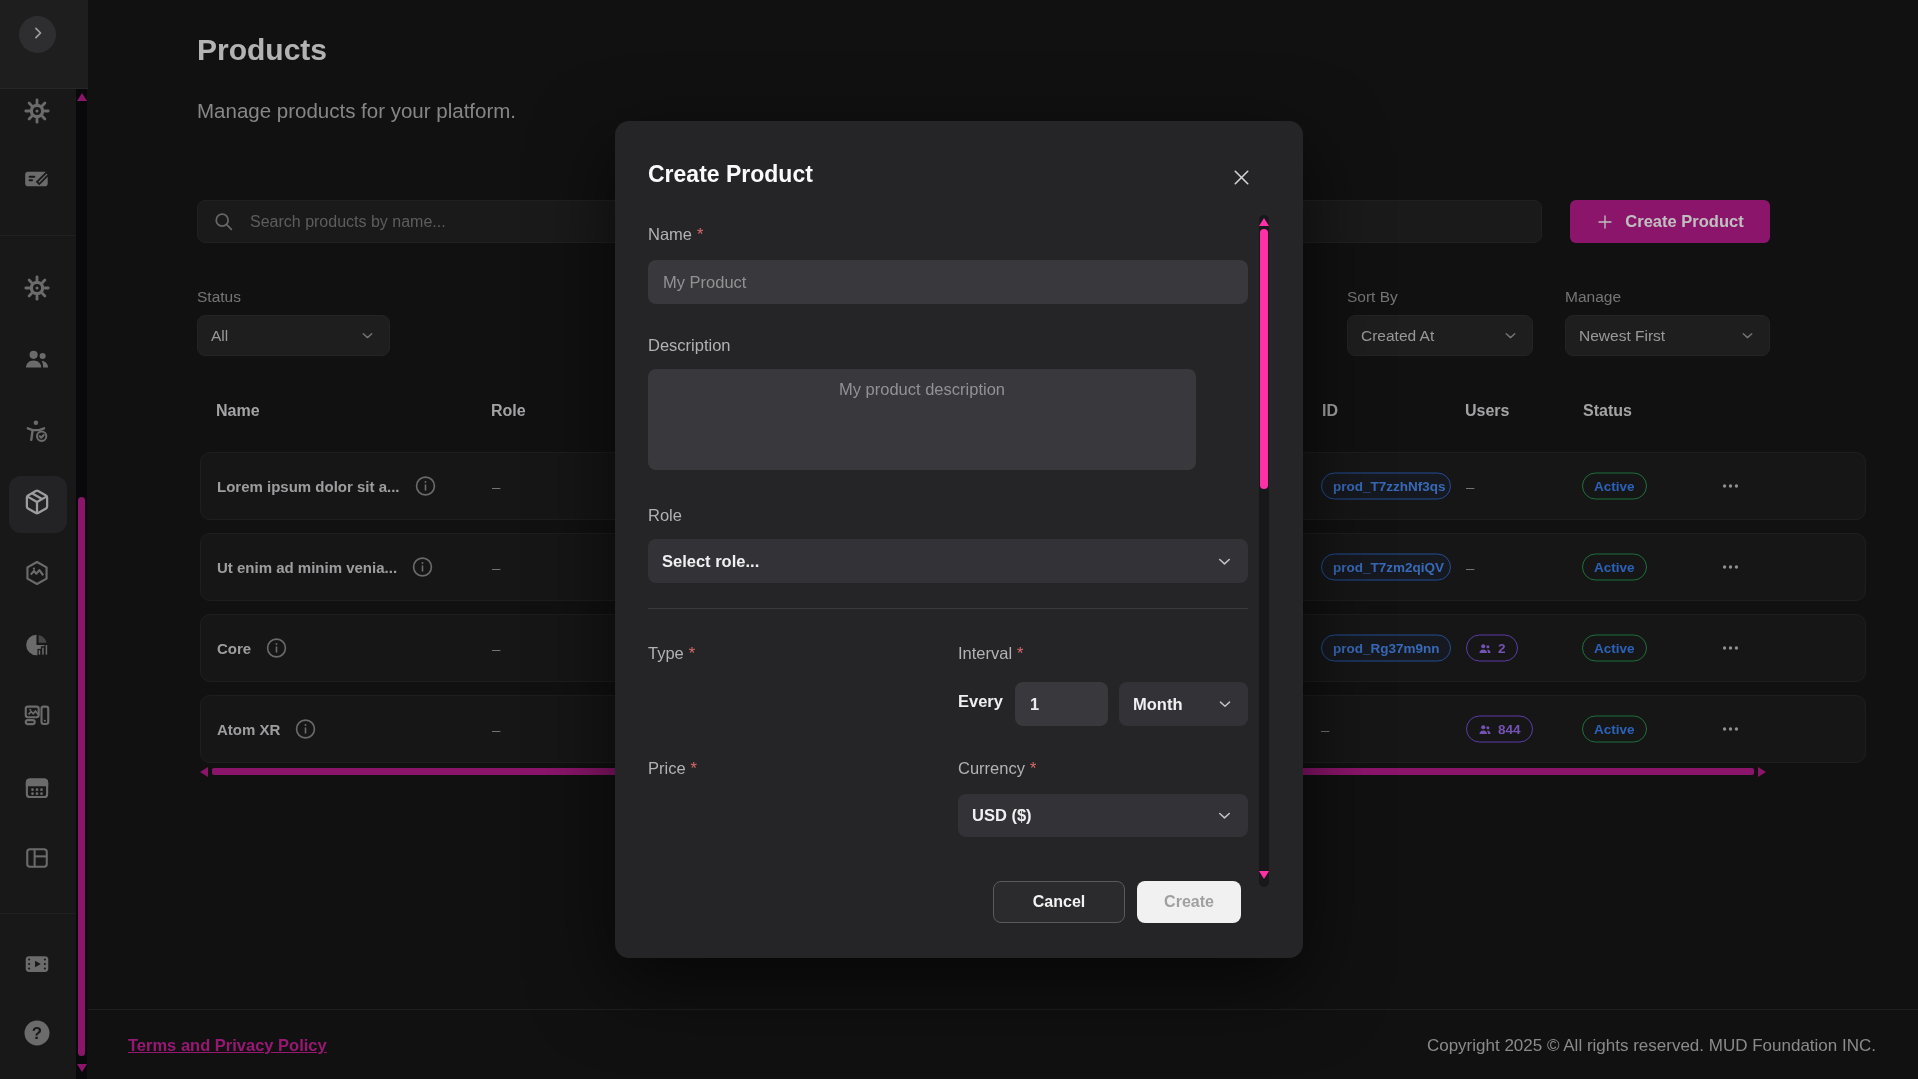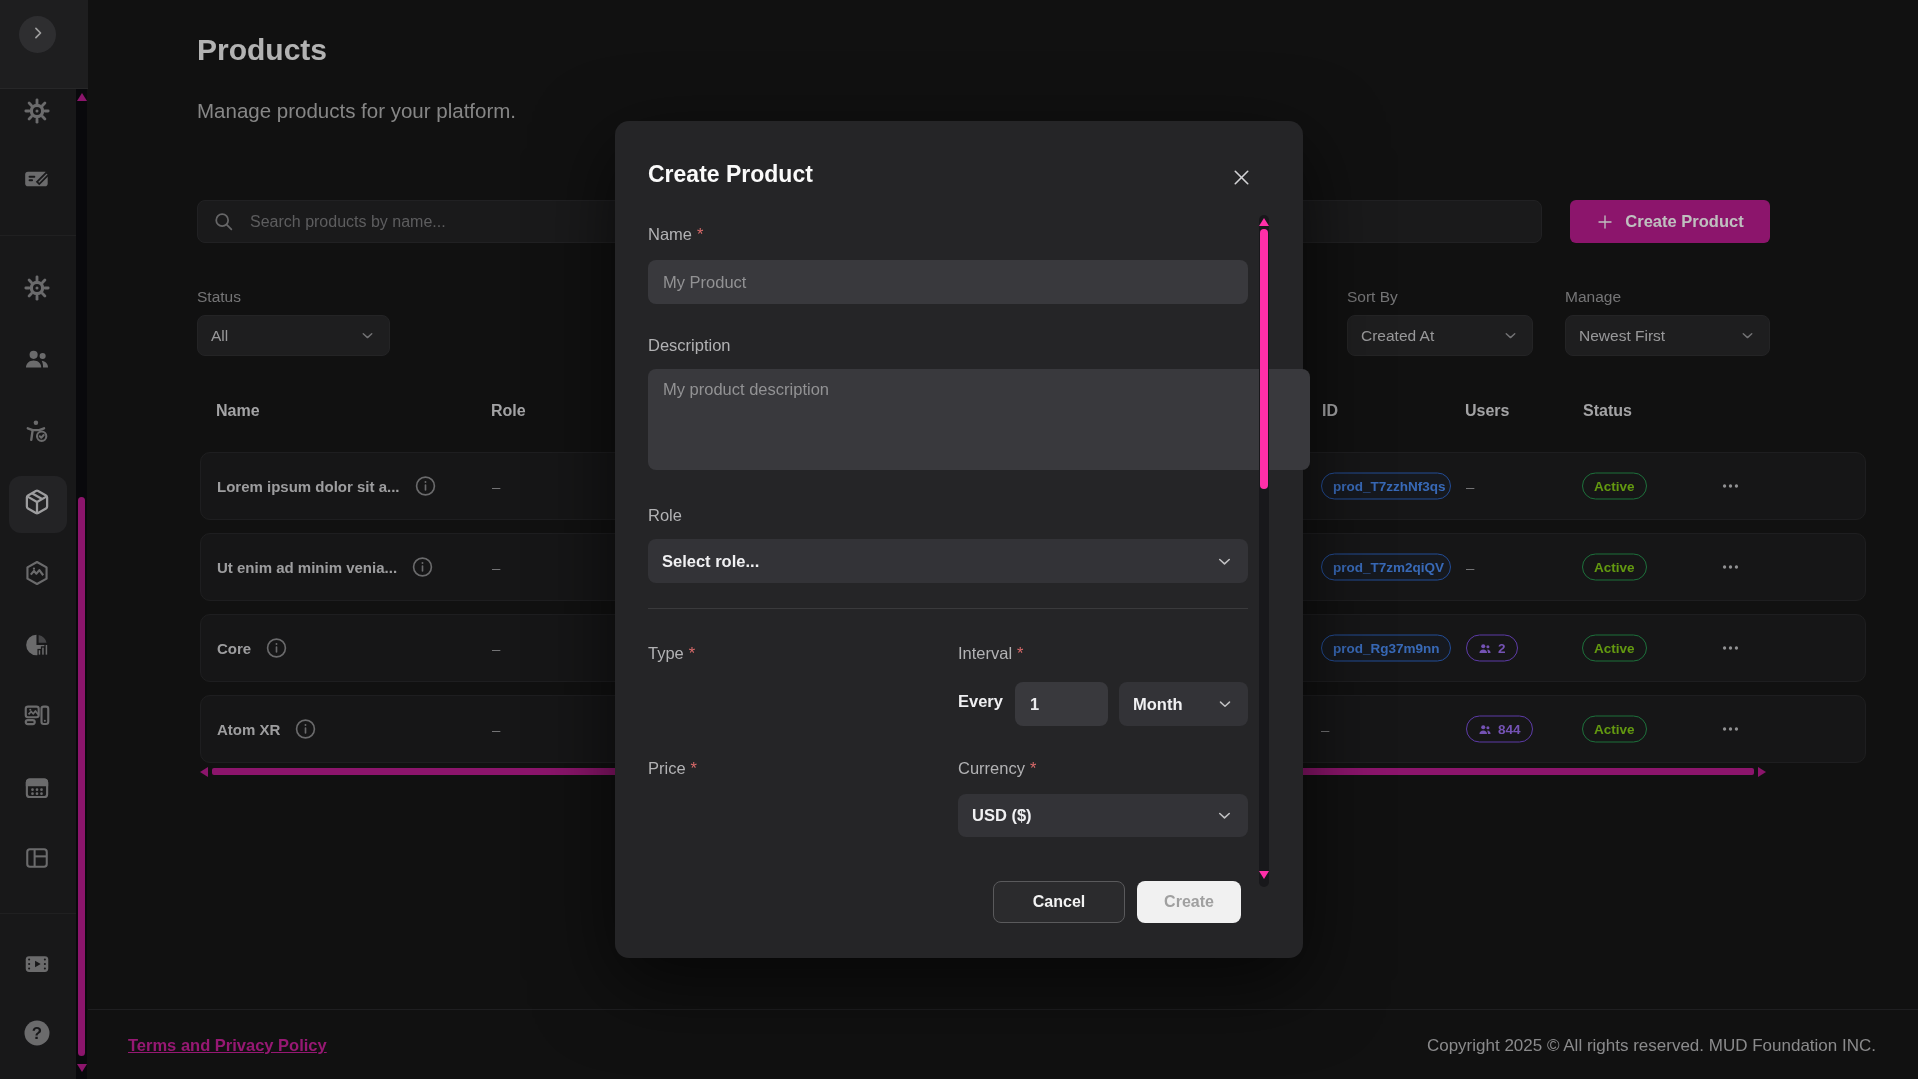--- a/index.html
+++ b/index.html
@@ -32,21 +32,21 @@
 .lbl{position:absolute;font-size:15.5px;color:#9c9c9e}
 .sel{position:absolute;display:flex;align-items:center;justify-content:space-between;background:#28282a;border:1px solid #303032;border-radius:8px;padding:0 13px;font-size:15.5px;color:#cbcbcd;cursor:pointer}
 .hdr{position:absolute;font-size:16px;font-weight:bold;color:#dadadc}
 .row{position:absolute;left:200px;width:1666px;height:68px;background:#1e1e1f;border:1px solid #29292b;border-radius:10px}
 .cell{position:absolute;top:50%;transform:translateY(-50%)}
 .cname{display:flex;align-items:center;gap:14px;font-size:15px;font-weight:bold;color:#d2d2d4}
 .dash{font-size:15px;color:#9a9a9c}
 .pill{display:inline-flex;align-items:center;gap:6px;height:27px;padding:0 11px;border-radius:14px;font-size:13.5px;font-weight:600;white-space:nowrap}
 .pill-id{color:#4b8df5;border:1.5px solid #2e66c9;max-width:130px;overflow:hidden;background:rgba(45,100,200,.07)}
 .pill-users{color:#9b6ef0;border:1.5px solid #7c4fe0}
-.pill-active{color:#84cc16;border:1.5px solid #27964f}
+.pill-active{color:#3b82f6;border:1.5px solid #27964f}
 .dots{cursor:pointer;display:flex}
 .hscroll{left:200px;top:767px;width:1566px;height:9px;display:flex;align-items:center;position:absolute}
 .hthumb{flex:1;height:7px;background:#bb1d90;border-radius:2px;margin:0 4px}
 .foot-div{left:88px;top:1009px;width:1830px;height:1px;background:#2a2a2c;position:absolute}
 .terms{left:128px;top:1036px;font-size:16.5px;font-weight:600;color:#c9219a;text-decoration:underline;position:absolute;cursor:pointer}
 .copyright{right:42px;top:1036px;font-size:17px;color:#b8b8ba;position:absolute}
 
 .backdrop{position:absolute;inset:0;background:rgba(0,0,0,.25);z-index:5}
 .modal{position:absolute;left:615px;top:121px;width:688px;height:837px;background:#252527;border-radius:14px;z-index:10;box-shadow:0 25px 80px rgba(0,0,0,.65)}
 .m-title{position:absolute;left:33px;top:40px;font-size:23px;font-weight:bold;color:#fafafa}
@@ -434,21 +434,21 @@
             <line x1="5.5" y1="5.5" x2="18.5" y2="18.5"></line>
             <line x1="18.5" y1="5.5" x2="5.5" y2="18.5"></line>
           </svg>
         </span>
       </div>
 
     <div class="mlbl" style="left:33px;top:104px"><span>Name</span><span class="req">*</span></div>
     <input class="inp" style="left: 33px; top: 139px; width: 600px; height: 44px;" placeholder="My Product">
 
     <div class="mlbl" style="left:33px;top:215px">Description</div>
-    <textarea class="inp" style="left: 33px; top: 248px; width: 662px; height: 101px;" placeholder="My product description"></textarea>
+    <textarea class="inp" style="left: 33px; top: 248px; width: 548px; height: 101px; text-align: center;" placeholder="My product description"></textarea>
 
     <div class="mlbl" style="left:33px;top:385px">Role</div>
     <div class="msel" style="left:33px;top:418px;width:600px;height:44px">
       <span>Select role...</span>
       <span style="display:flex">
           <svg width="19" height="19" viewBox="0 0 24 24" fill="none" stroke="#c0c0c2" stroke-width="2" stroke-linecap="round" stroke-linejoin="round">
             <polyline points="6 9.5 12 15 18 9.5"></polyline>
           </svg>
         </span>
     </div>

